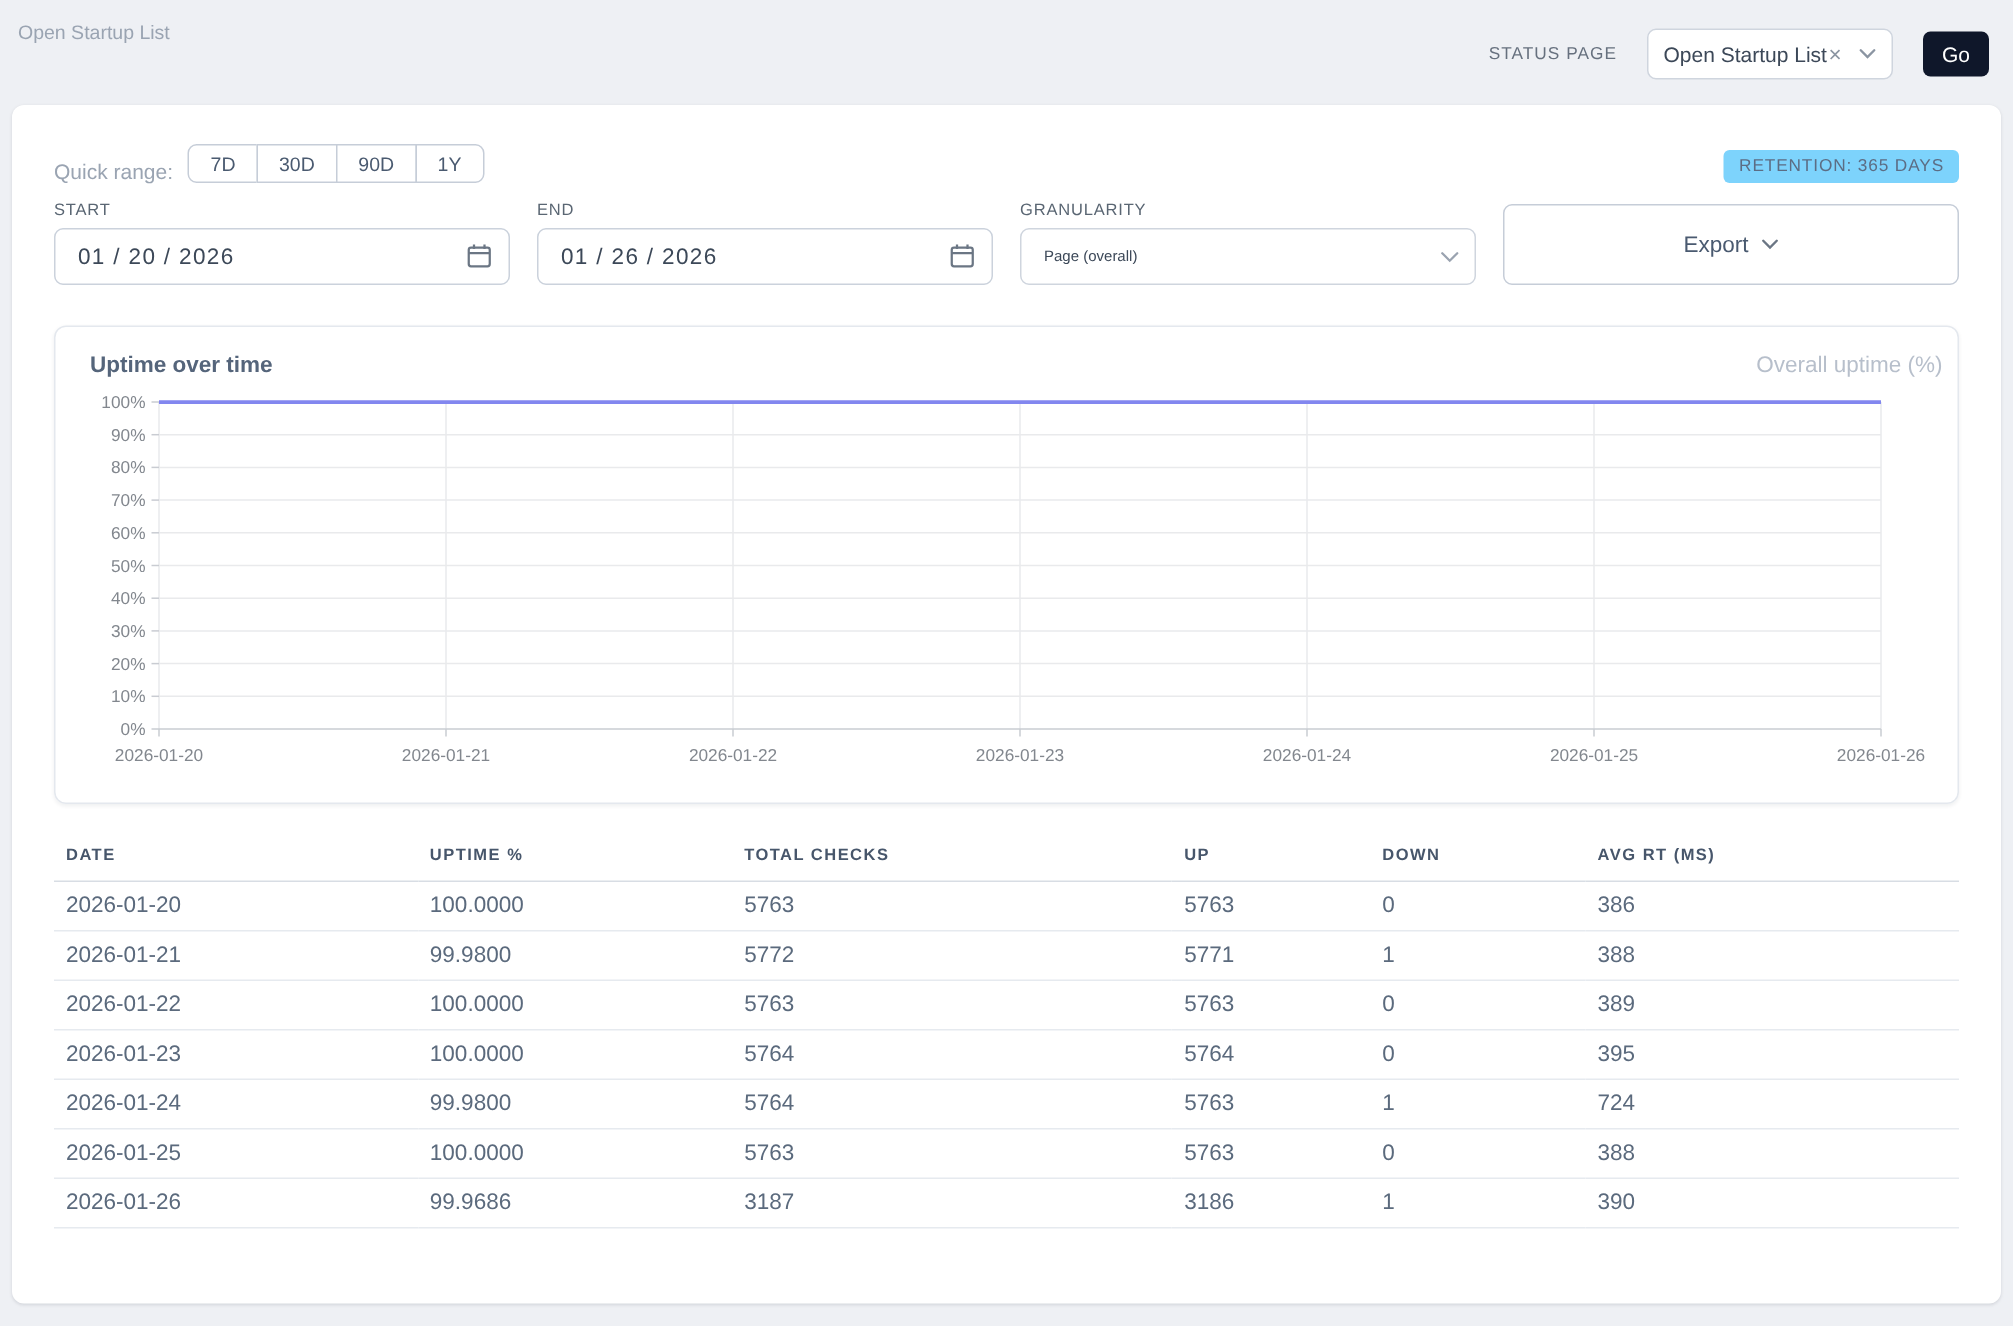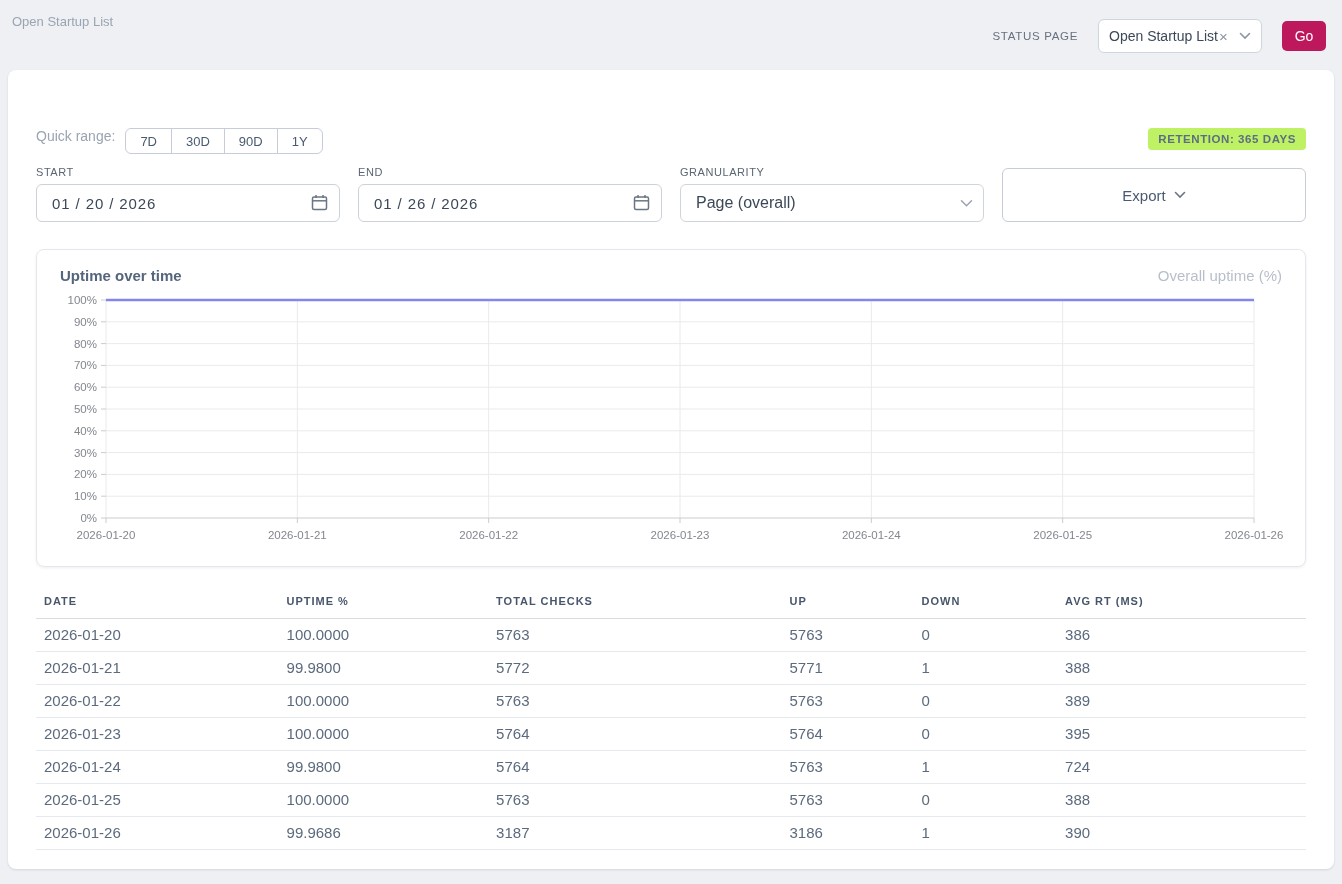--- a/index.html
+++ b/index.html
@@ -23,80 +23,80 @@
   .select-box {
     display: flex; align-items: center; background: #fff;
     border: 1px solid #cfd5de; border-radius: 6px; height: 34px;
     padding: 0 10px; cursor: pointer;
   }
   .status-select { width: 164px; }
   .select-box .select-value { font-size: 14px; color: #3c4858; white-space: nowrap; overflow: hidden; }
   .clear-x { font-size: 15px; color: #8b95a2; margin-left: 1px; line-height: 1; }
   .chev { margin-left: auto; flex: 0 0 auto; }
   .btn-go {
-    background: #be185d; color: #fff; font-size: 14px; border: none;
+    background: #0f172a; color: #fff; font-size: 14px; border: none;
     border-radius: 5px; height: 30px; width: 44px; cursor: pointer;
     font-family: inherit;
   }
 
   
   .main-panel {
     margin: 0 8px; background: #fff; border-radius: 8px;
     box-shadow: 0 1px 2px rgba(16,24,40,.05), 0 1px 3px rgba(16,24,40,.07);
     padding: 26px 28px 20px 28px; height: 799px;
   }
 
   
-  .row-quick { display: flex; align-items: flex-start; margin-top: 32px; }
+  .row-quick { display: flex; align-items: flex-end; }
   .quick-range-label { font-size: 14px; color: #9aa4b2; margin-right: 10px; }
   .segmented { display: flex; }
   .segmented button {
     background: #fff; border: 1px solid #c6cdd8; color: #4a5a70;
     font-size: 13px; font-family: inherit; height: 26px; padding: 0 14px;
     margin-left: -1px; cursor: pointer;
   }
   .segmented button:first-child { border-radius: 6px 0 0 6px; margin-left: 0; }
   .segmented button:last-child { border-radius: 0 6px 6px 0; }
   .retention-badge {
-    margin-left: auto; background: #bef264; color: #5c6d84;
-    font-size: 11.5px; font-weight: bold; letter-spacing: .05em;
+    margin-left: auto; background: #7dd3fc; color: #5c6d84;
+    font-size: 11.5px; font-weight: normal; letter-spacing: .05em;
     border-radius: 4px; padding: 5px 10px;
   }
 
   
   .row-filters { display: flex; gap: 18px; margin-top: 12px; align-items: flex-end; }
   .field { width: 304px; }
   .field-label { font-size: 11px; color: #5a6673; letter-spacing: .05em; margin-bottom: 6px; }
   .input-wrap { position: relative; }
   .text-input {
     width: 100%; height: 38px; border: 1px solid #cbd2dc; border-radius: 6px;
     font-family: inherit; font-size: 15px; color: #3c4858;
     padding: 0 36px 0 15px; background: #fff; letter-spacing: .06em;
   }
   .cal-icon { position: absolute; right: 12px; top: 10px; cursor: pointer; }
   .select-input {
     width: 100%; height: 38px; letter-spacing: 0;
   }
-  .select-input .select-value { font-size: 16px; padding-left: 5px; }
+  .select-input .select-value { font-size: 10px; padding-left: 5px; }
   .btn-refresh {
     width: 190px; height: 38px; background: #5b82e8; color: #fff;
     border: none; border-radius: 6px; font-size: 15px; font-family: inherit;
     cursor: pointer;
   }
   .btn-export {
     flex: 1; height: 54px; background: #fff; border: 1px solid #c6cdd8;
     border-radius: 6px; font-size: 15px; color: #4a5a70; font-family: inherit;
     cursor: pointer; display: flex; align-items: center; justify-content: center; gap: 8px;
   }
 
   
   .chart-card {
     margin-top: 27px; border: 1px solid #e4e8ee; border-radius: 8px;
     box-shadow: 0 1px 3px rgba(16,24,40,.07);
-    padding: 17px 23px 14px 23px;
+    padding: 17px 10px 14px 23px;
   }
   .chart-head { display: flex; justify-content: space-between; align-items: center; }
   .chart-title { font-size: 15px; font-weight: bold; color: #55657b; }
   .chart-legend { font-size: 15px; color: #b7bfcb; }
   .chart-svg-wrap { margin-top: 6px; }
   svg text { font-family: "Liberation Sans", "DejaVu Sans", sans-serif; }
 
   
   .data-table { width: 100%; border-collapse: collapse; margin-top: 24px; }
   .data-table th {

